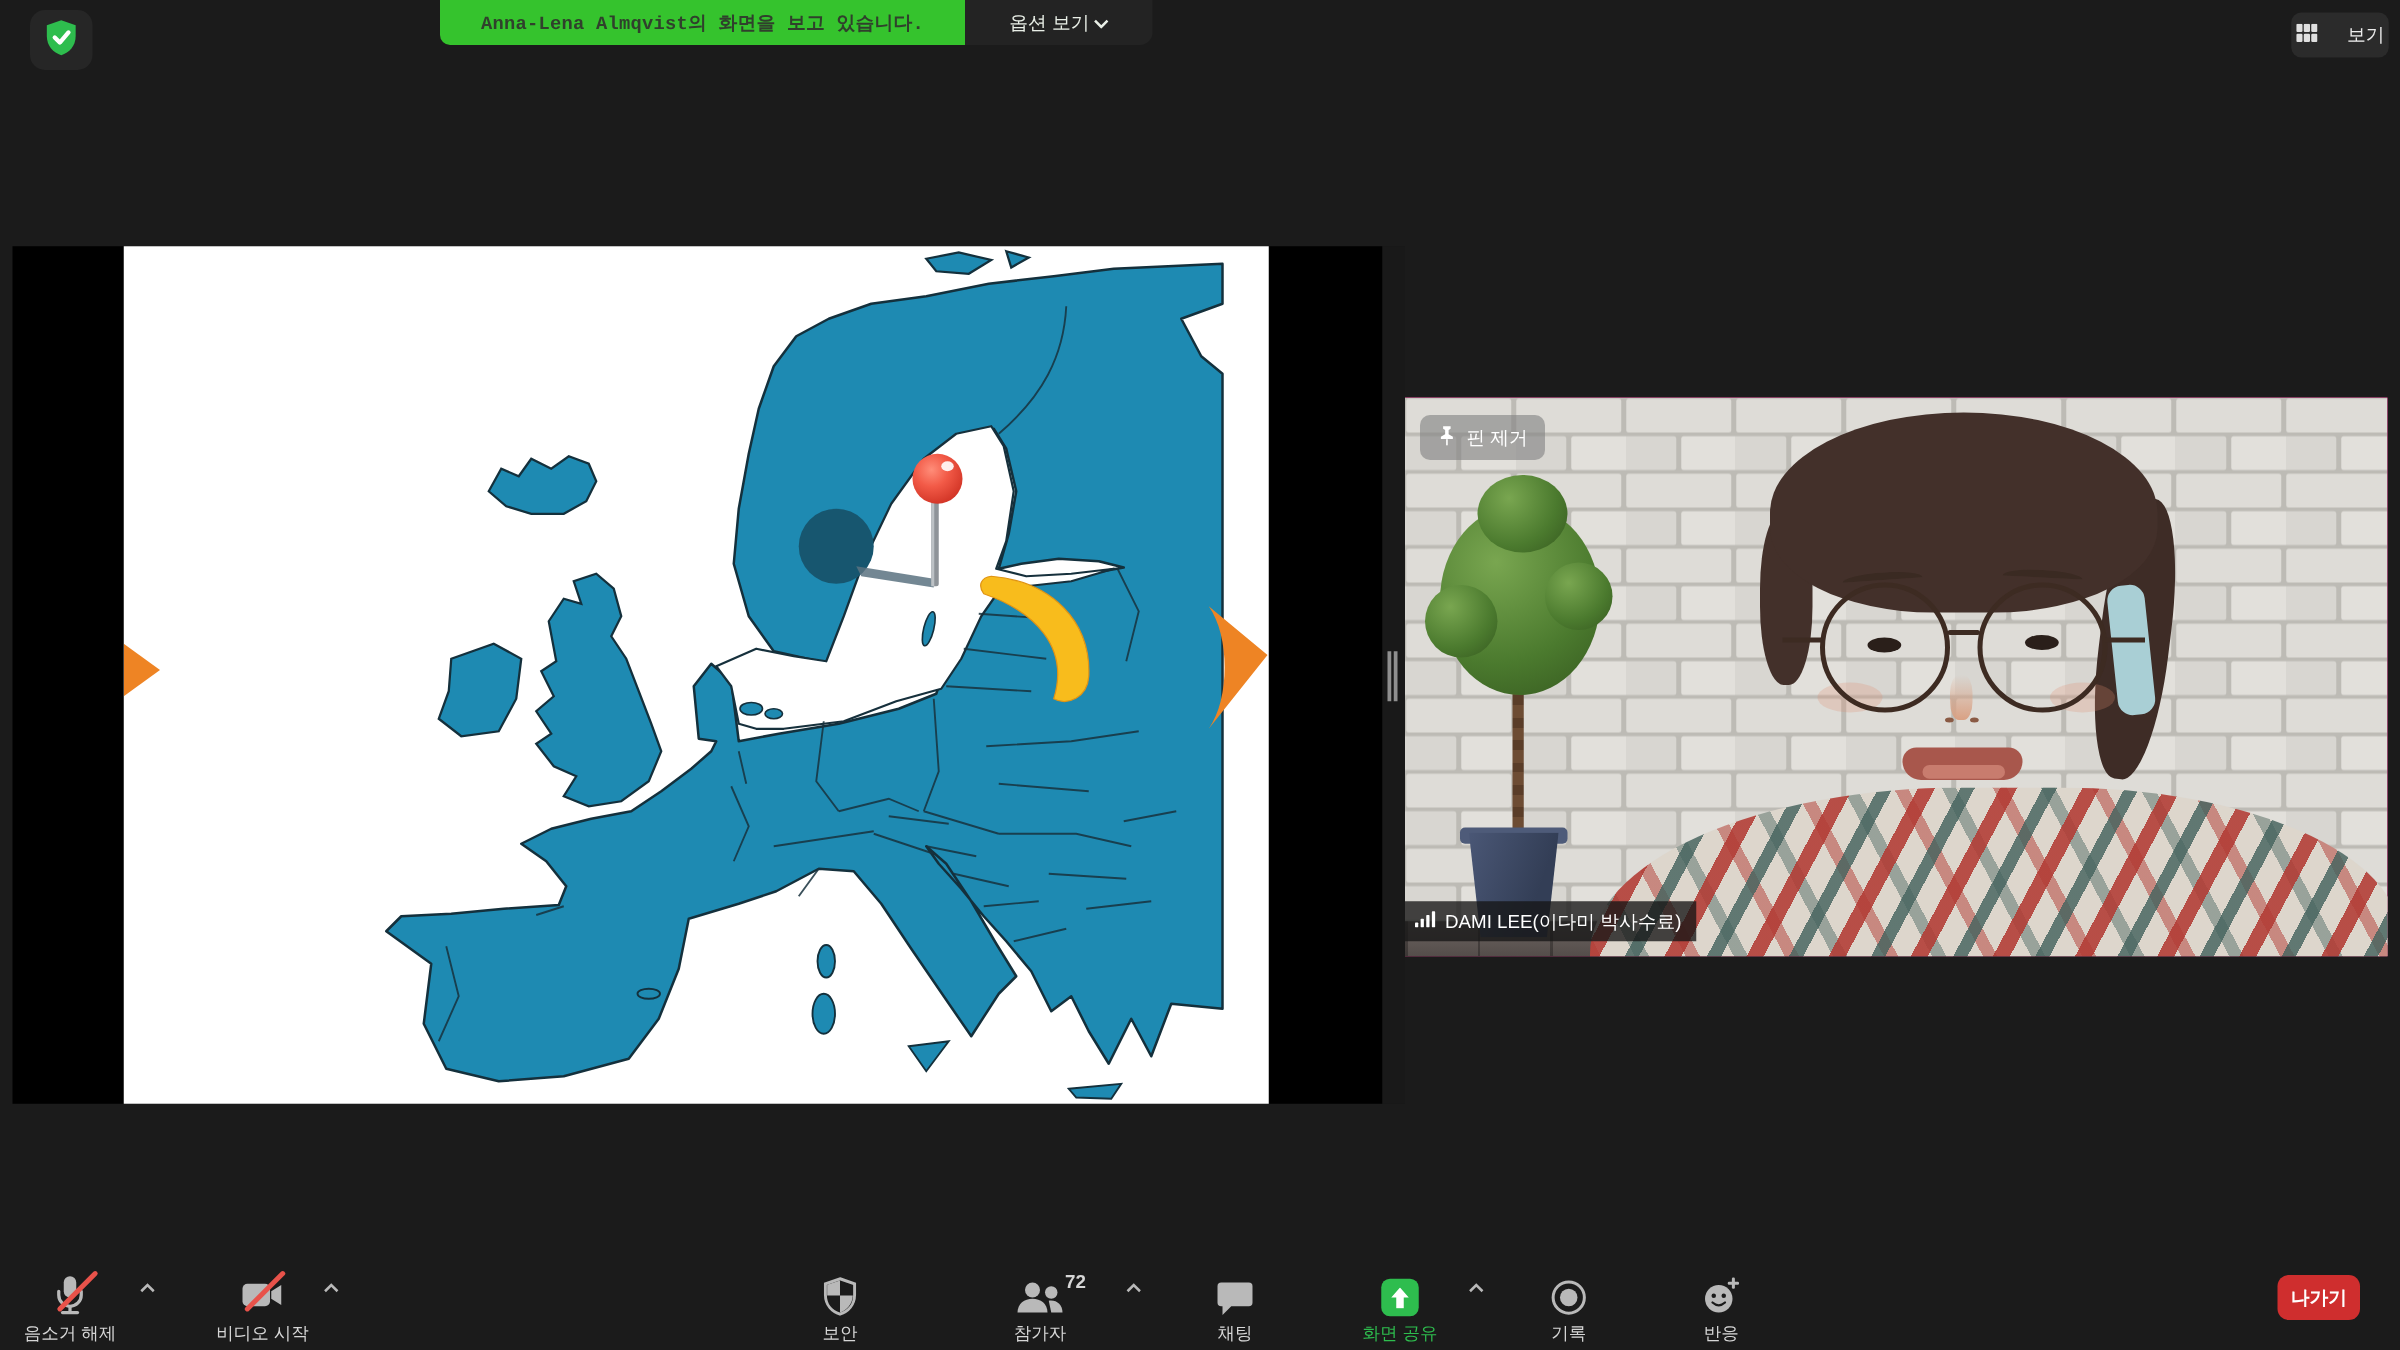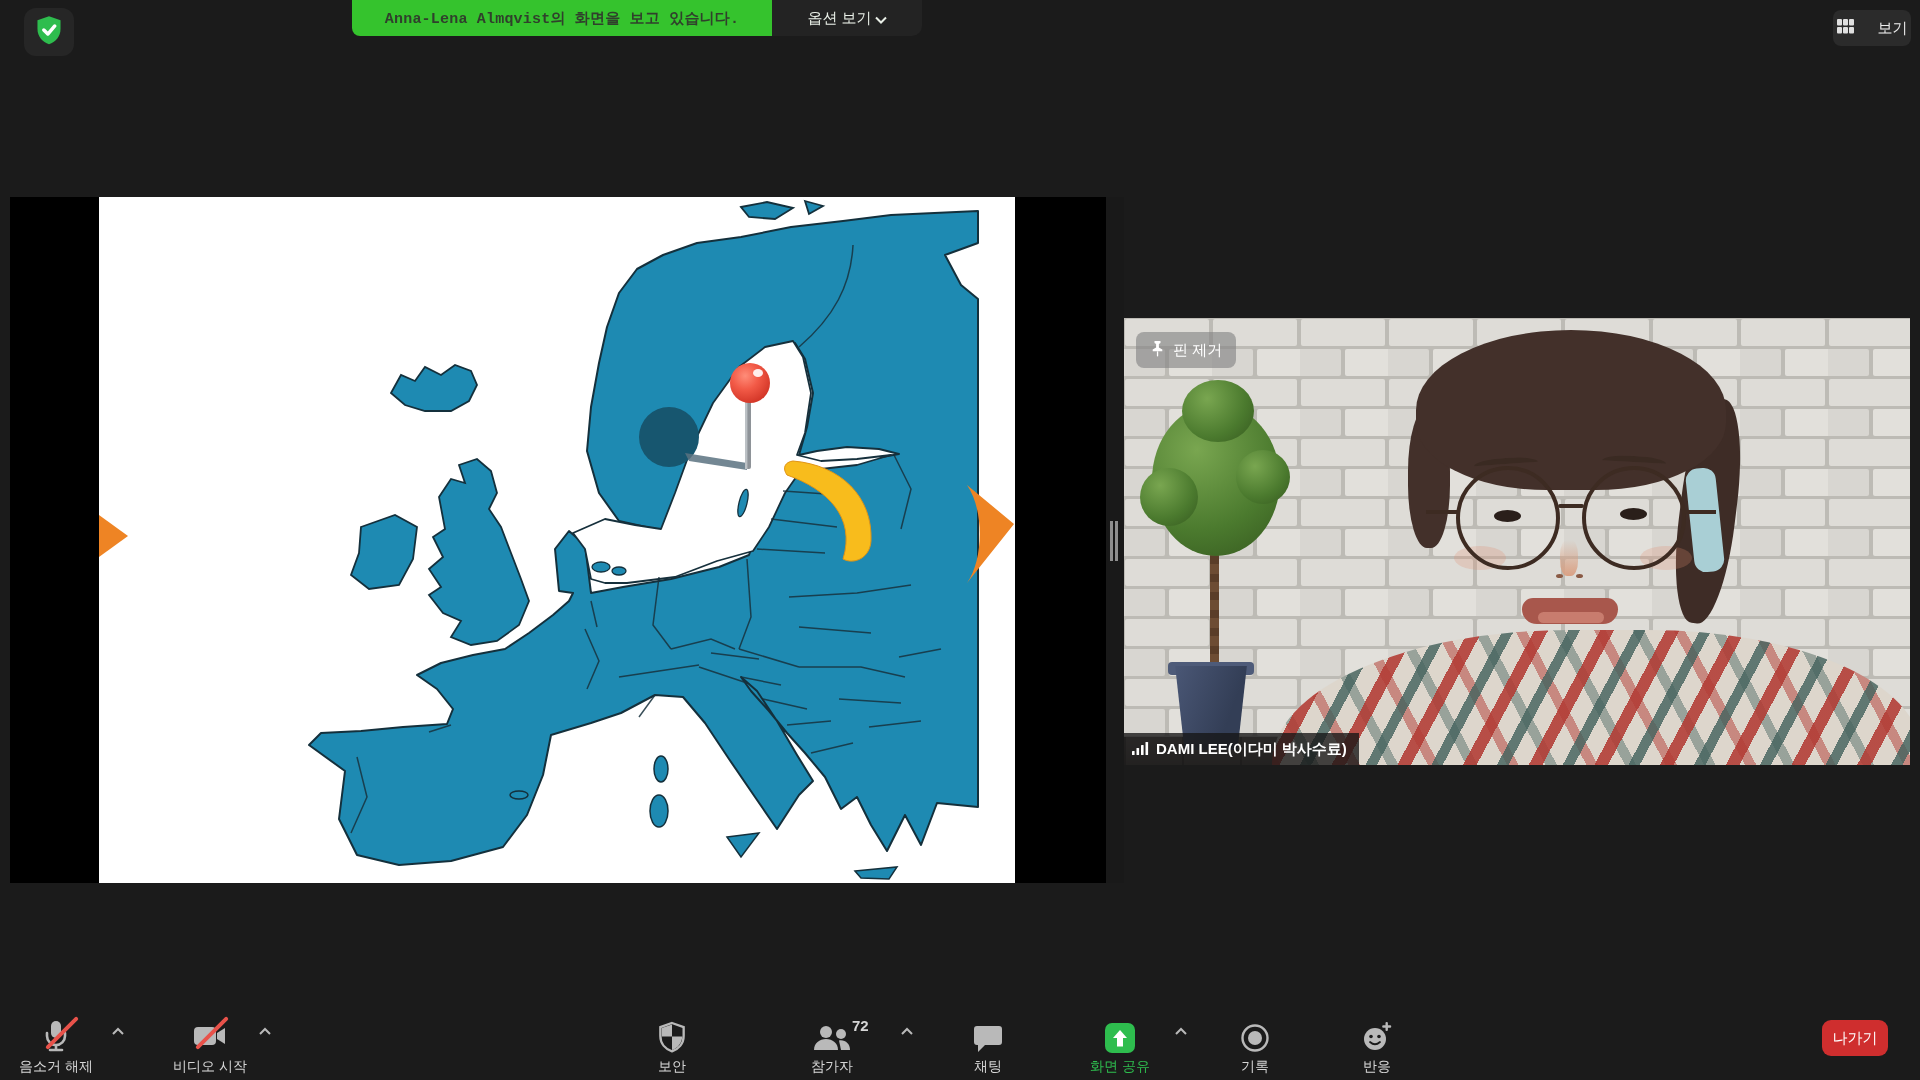--- a/index.html
+++ b/index.html
@@ -60,36 +60,36 @@
     background:linear-gradient(rgba(0,0,0,0), #d9a184); }
   .nostril { position:absolute; top:256px; width:7px; height:4px; border-radius:50%; background:#8a5a44; }
   #mouth { left:398px; top:280px; width:96px; height:26px; border-radius:12px 12px 16px 16px; background:#a8574c; }
   #lip { left:414px; top:294px; width:66px; height:11px; border-radius:8px; background:#c87c6e; }
   .blush { position:absolute; top:228px; width:52px; height:24px; border-radius:50%;
     background:#e08a6e; opacity:.25; }
   
   #pin-btn { left:12px; top:14px; height:36px; padding:0 14px; border-radius:8px;
     background:rgba(130,130,130,.62); display:flex; align-items:center; gap:8px;
     color:#fff; font-size:15px; cursor:pointer; }
-  #name-bar { left:0; bottom:0; height:32px; padding:0 12px 0 8px; background:rgba(22,22,22,.78);
-    display:flex; align-items:center; gap:7px; color:#fff; font-size:15px;font-weight:bold; }
+  #name-bar { left:0; bottom:12px; height:32px; padding:0 12px 0 8px; background:rgba(22,22,22,.78);
+    display:flex; align-items:center; gap:7px; color:#fff; font-size:15px; }
 
   
   .tb-item { position:absolute; bottom:4px; width:110px; transform:translateX(-50%);
     display:flex; flex-direction:column; align-items:center; gap:5px; cursor:pointer; }
   .tb-icon { height:38px; display:flex; align-items:flex-end; justify-content:center; position:relative; }
   .tb-label { font-size:14px; color:#d6d6d6; white-space:nowrap; }
   .tb-chev { position:absolute; bottom:40px; cursor:pointer; }
   .slash { position:absolute; left:17px; top:-4px; width:4px; height:44px; background:#e8524a;
     border-radius:2px; transform:rotate(45deg); }
   #share-icon-box { width:30px; height:30px; border-radius:7px; background:#2ebd4e;
     display:flex; align-items:center; justify-content:center; }
   #participants-count { position:absolute; left:852px; bottom:46px; color:#d6d6d6; font-size:15px; font-weight:bold; }
   #leave-btn { left:1822px; top:1020px; width:66px; height:36px; background:#cf2e2e; border-radius:9px;
-    display:flex; align-items:center; justify-content:center; color:#fff; font-size:15px; font-weight:normal; cursor:pointer; }
+    display:flex; align-items:center; justify-content:center; color:#fff; font-size:15px; font-weight:bold; cursor:pointer; }
   .green-label { color:#2ebd4e !important; }
 </style>
 </head>
 <body>
 
 <div class="abs" id="shield-badge">
   <span>
     <svg width="28" height="30" viewBox="0 0 24 26">
       <path d="M12 1 L22 4.5 V12 C22 19 17.5 23.5 12 25.3 C6.5 23.5 2 19 2 12 V4.5 Z" fill="#2ebd4e"></path>
       <path d="M7.5 13 L11 16.5 L17 9.5" stroke="#fff" stroke-width="3" fill="none" stroke-linecap="round" stroke-linejoin="round"></path>

